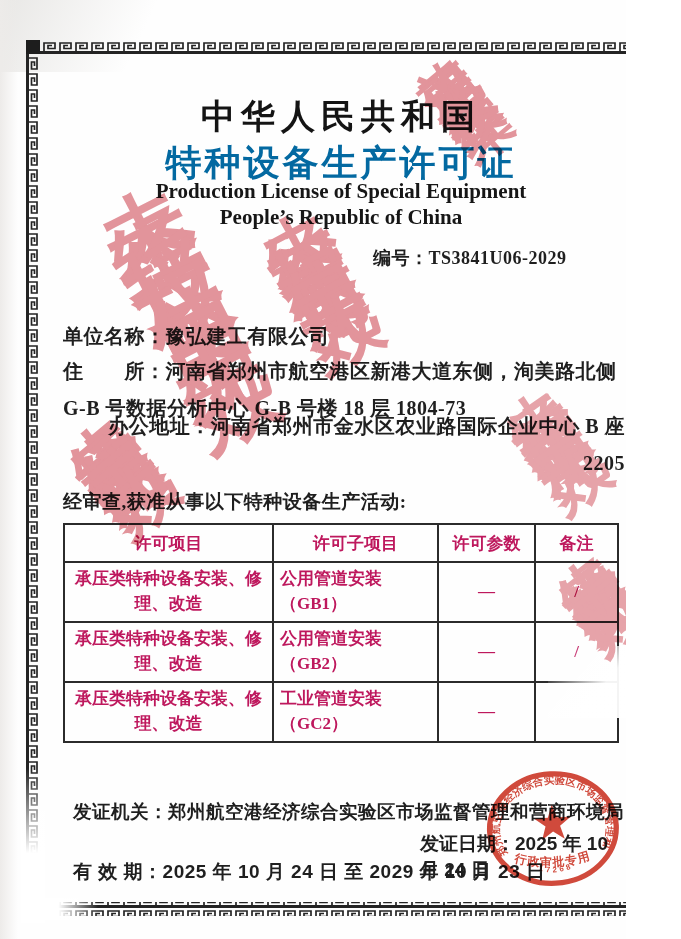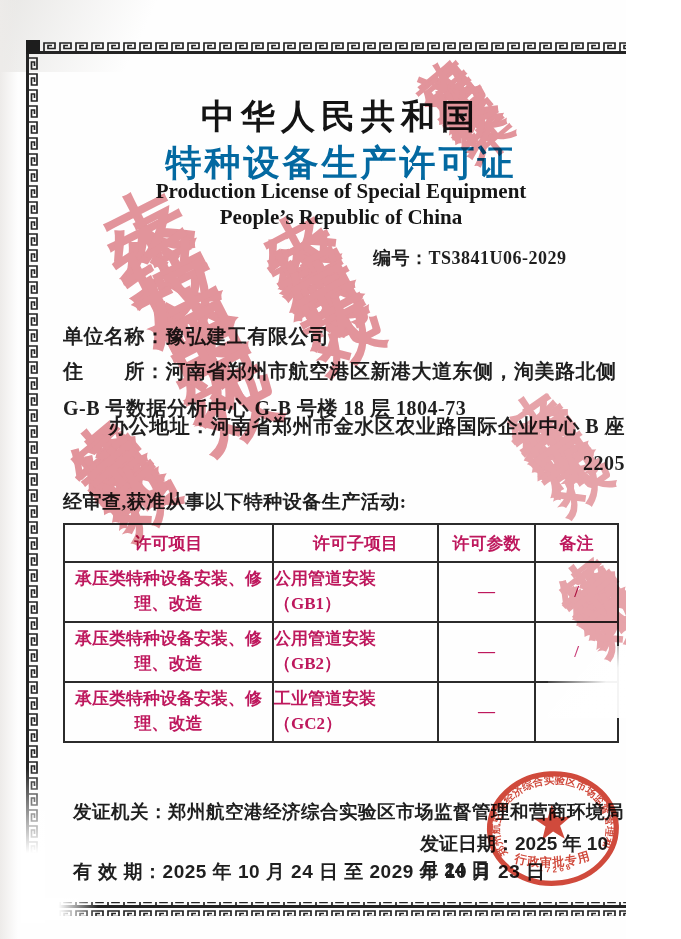--- a/index.html
+++ b/index.html
@@ -28,21 +28,21 @@
   .f1{top:318px;}
   .f2{top:353px;}
   .f3{top:408px;text-align:right;}
   .caption{left:63px;top:489px;font-size:19px;font-weight:700;letter-spacing:.5px;}
   table.lic{position:absolute;left:63px;top:523px;width:554px;border-collapse:collapse;z-index:3;
     table-layout:fixed;}
   table.lic th,table.lic td{border:2px solid #2b2b2b;font-weight:700;color:#be185d;}
   table.lic th{height:36px;font-size:17px;text-align:center;padding:0 4px;}
   table.lic td{height:50px;font-size:17px;line-height:1.45;}
   td.c1{text-align:center;padding:4px 10px;}
-  td.c2{text-align:left;padding:0 0;margin-left:44px;}
+  td.c2{text-align:left;padding:0 6px;margin-left:44px;}
   td.c3,td.c4{text-align:center;padding:0 4px;font-size:18px;}
   .issuer{left:73px;top:799px;font-size:18.5px;font-weight:700;letter-spacing:.5px;}
   .issue-date{left:420px;top:831px;font-size:19px;font-weight:700;
     font-family:"Liberation Sans","DejaVu Sans",sans-serif;}
   .validity{left:73px;top:859px;font-size:19px;font-weight:700;
     font-family:"Liberation Sans","DejaVu Sans",sans-serif;letter-spacing:.5px;}
   
   .fade{position:absolute;z-index:4;pointer-events:none;}
   .fade-left-band{left:21px;top:768px;width:24px;height:155px;
     background:linear-gradient(to bottom,rgba(255,255,255,0),#fff 55%);}

